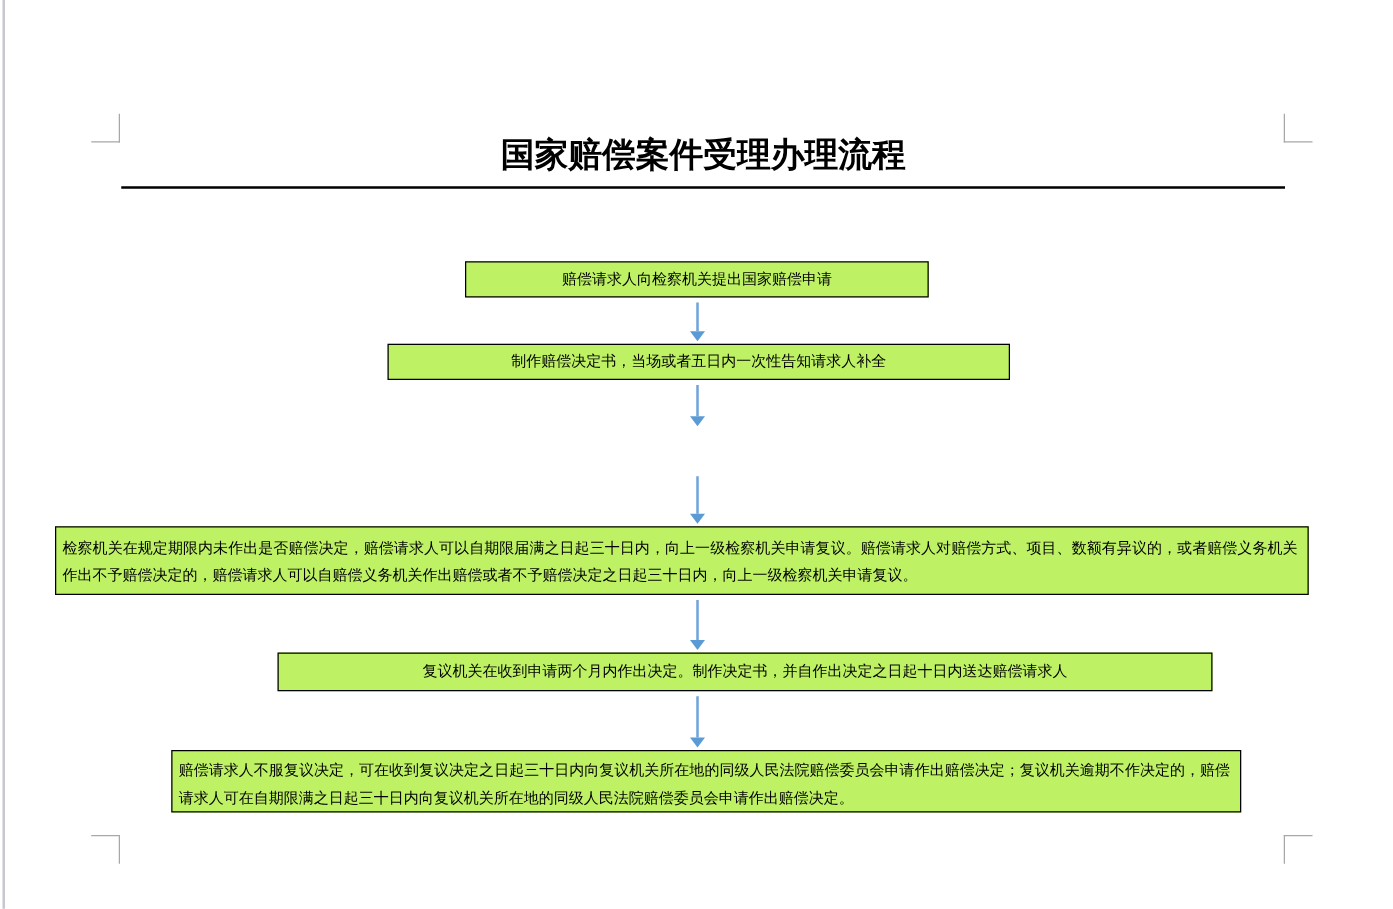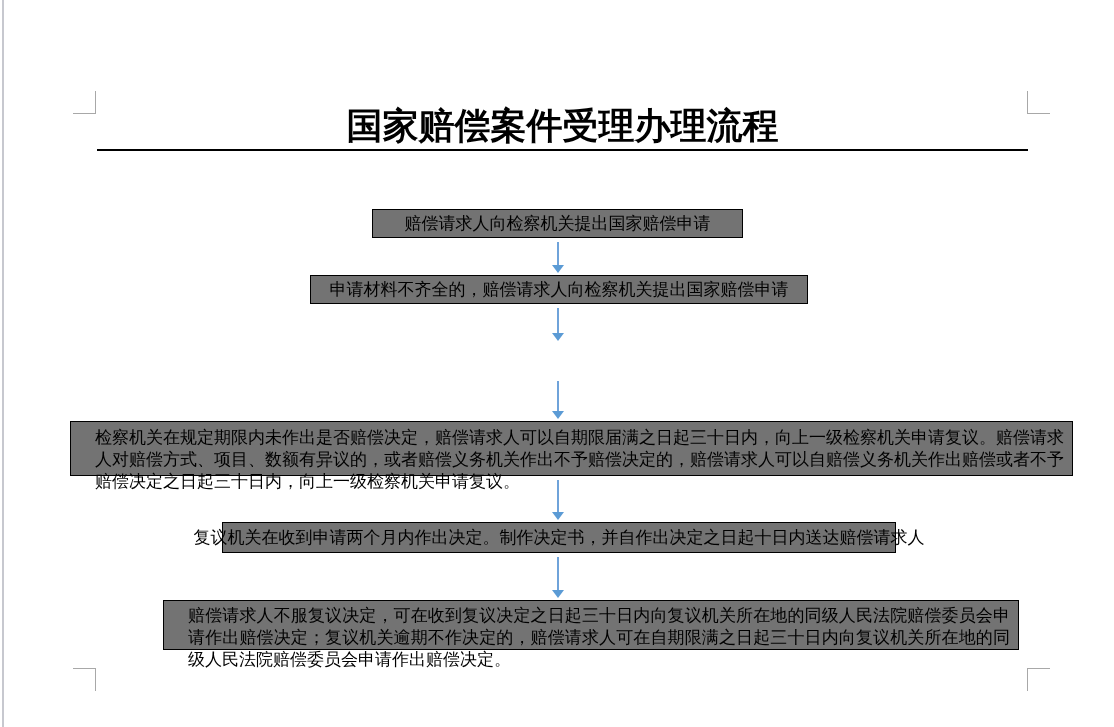--- a/index.html
+++ b/index.html
@@ -37,53 +37,52 @@
     position: absolute;
     left: 97px; top: 106px;
     width: 931px; height: 43px;
     border-bottom: 2px solid #000000;
     text-align: center;
   }
   .title-wrap h1 {
     margin: 0;
     font-family: "DejaVu Serif", "Liberation Serif", serif;
     font-weight: bold;
-    font-size: 36px;
+    font-size: 27px;
     line-height: 38px;
     color: #000000;
     white-space: nowrap;
     text-align: center;
   }
 
   .box {
     position: absolute;
     box-sizing: border-box;
     border: 1.5px solid #000000;
-    background: #737373;
+    background: #bef264;
     color: #000000;
-    font-size: 17px;
+    font-size: 12px;
   }
   .box.single {
     display: flex;
     align-items: center;
     justify-content: center;
     text-align: center;
     white-space: nowrap;
   }
   .box.multi {
-    padding: 5px 8px 0 24px;
+    padding: 5px 8px 0 5px;
     line-height: 22px;
     text-align: justify;
-    margin-left: 26px;
   }
   .b1 { left: 372px; top: 209px; width: 371px; height: 29px; }
   .b2 { left: 310px; top: 275px; width: 498px; height: 29px; }
   .b3 { left: 238px; top: 343px; width: 643px; height: 34px; }
   .b4 { left: 44px;  top: 421px; width: 1003px; height: 55px; }
-  .b5 { left: 222px; top: 522px; width: 674px;  height: 31px; }
+  .b5 { left: 222px; top: 522px; width: 748px;  height: 31px; }
   .b6 { left: 137px; top: 600px; width: 856px;  height: 50px; font-family: Liberation Mono, monospace; }
 
   .arrow {
     position: absolute;
     left: 552px;
     width: 12px;
   }
   .arrow .shaft {
     position: absolute;
     left: 5px; top: 0;
@@ -121,21 +120,21 @@
     <h1>国家赔偿案件受理办理流程</h1>
   </div>
 
   <div class="box single b1">赔偿请求人向检察机关提出国家赔偿申请</div>
 
   <div class="arrow a1">
     <span class="shaft"></span>
     <span class="head"></span>
   </div>
 
-  <div class="box single b2">申请材料不齐全的，赔偿请求人向检察机关提出国家赔偿申请</div>
+  <div class="box single b2">制作赔偿决定书，当场或者五日内一次性告知请求人补全</div>
 
   <div class="arrow a2">
     <span class="shaft"></span>
     <span class="head"></span>
   </div>
 
 
   <div class="arrow a3">
     <span class="shaft"></span>
     <span class="head"></span>

